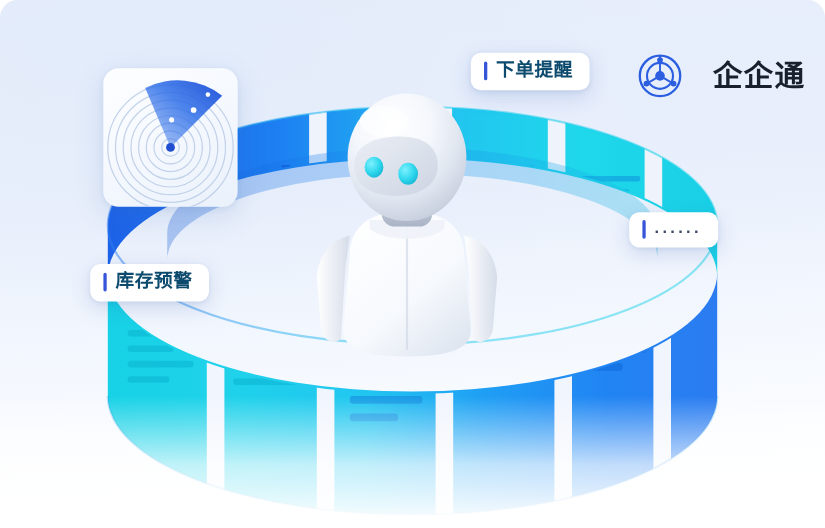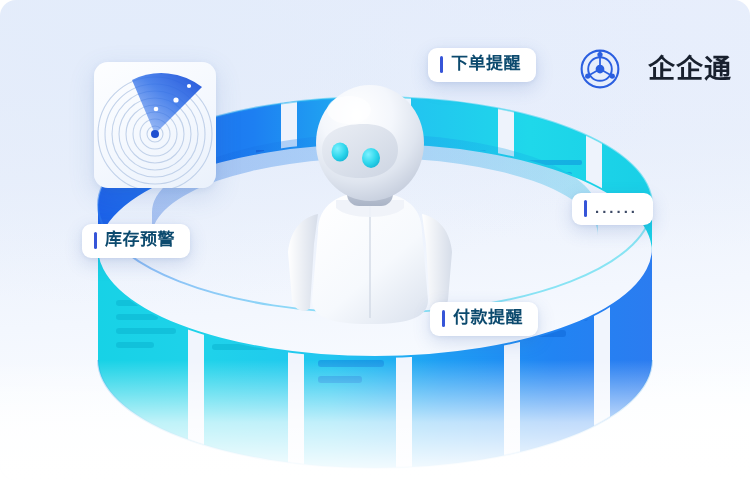--- a/index.html
+++ b/index.html
@@ -67,21 +67,21 @@
   .chip .txt{
     font-family:"Liberation Sans","DejaVu Sans",sans-serif;
     font-size:17px;font-weight:700;color:#0c4a6e;
     letter-spacing:.5px;line-height:1.1;
   }
   .chip.dots .txt{
     font-size:15px;font-weight:700;color:#3d4a66;letter-spacing:3px;
   }
 
   #chip-order    {left:428px;top:48px;}
-  #chip-stock    {left:82px; top:224px;}
+  #chip-stock    {left:82px; top:240px;}
   #chip-receive  {left:216px;top:316px;}
   #chip-payment  {left:430px;top:302px;}
   #chip-more     {left:572px;top:193px;}
 
   
   #bottom-fade{
     position:absolute;left:0;right:0;bottom:0;height:120px;z-index:35;
     background:linear-gradient(to bottom,rgba(255,255,255,0) 0%,rgba(255,255,255,.72) 52%,#ffffff 100%);
     pointer-events:none;
   }
@@ -332,24 +332,20 @@
     <span class="bar"></span>
     <span class="txt">下单提醒</span>
   </div>
 
   <div class="chip" id="chip-stock">
     <span class="bar"></span>
     <span class="txt">库存预警</span>
   </div>
 
 
-  <div class="chip" id="chip-payment">
-    <span class="bar"></span>
-    <span class="txt">付款提醒</span>
-  </div>
 
   <div class="chip dots" id="chip-more">
     <span class="bar"></span>
     <span class="txt">......</span>
   </div>
 
   <div id="logo">
     <svg class="mark" viewBox="0 0 48 48" aria-hidden="true">
       <circle cx="24" cy="24" r="21" fill="none" stroke="#2b5fe0" stroke-width="2.4"></circle>
       <circle cx="24" cy="24" r="13.5" fill="none" stroke="#2b5fe0" stroke-width="2.2"></circle>

